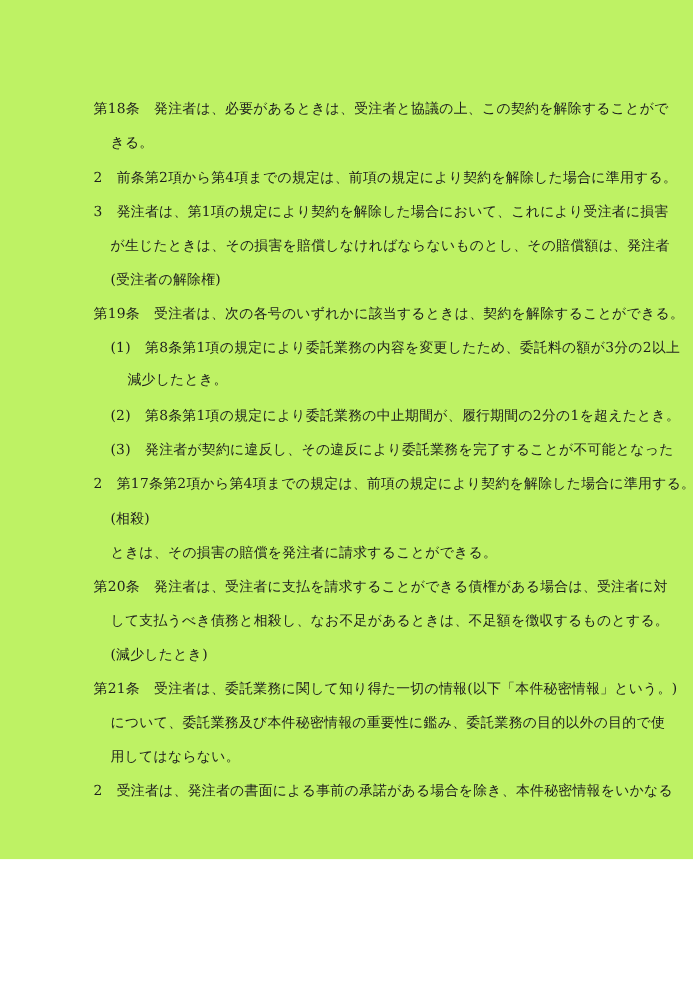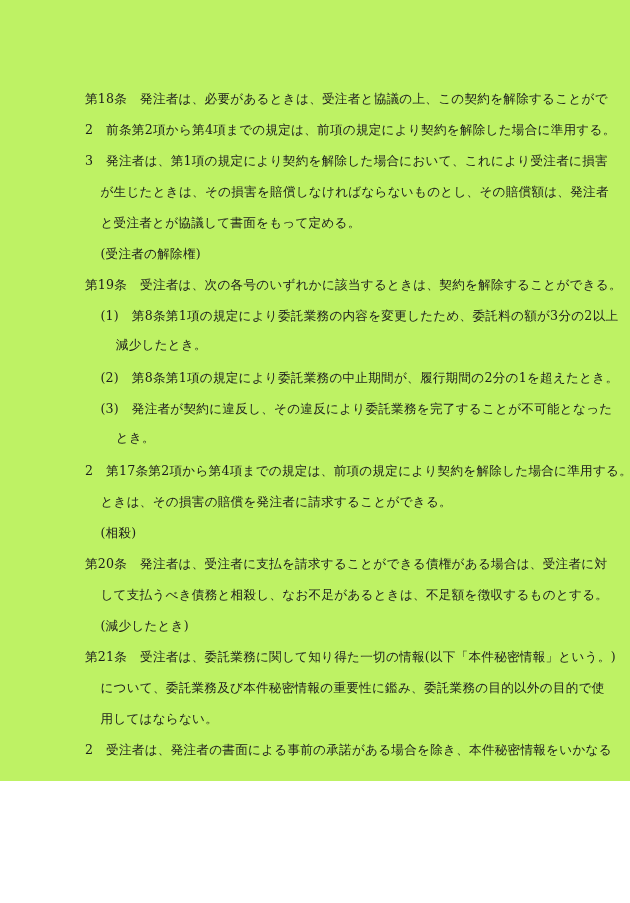--- a/index.html
+++ b/index.html
@@ -50,34 +50,33 @@
   .ind-2 { padding-left: 30.8px; font-family: Liberation Mono, monospace; }
 
   
 </style>
 </head>
 <body>
 
 <div id="page">
   <div id="doc-body">
       <div class="line ind-0">第18条　発注者は、必要があるときは、受注者と協議の上、この契約を解除することがで</div>
+      <div class="line ind-1">きる。</div>
       <div class="line ind-0">2　前条第2項から第4項までの規定は、前項の規定により契約を解除した場合に準用する。</div>
       <div class="line ind-0">3　発注者は、第1項の規定により契約を解除した場合において、これにより受注者に損害</div>
       <div class="line ind-1">が生じたときは、その損害を賠償しなければならないものとし、その賠償額は、発注者</div>
-      <div class="line ind-1">と受注者とが協議して書面をもって定める。</div>
       <div class="line ind-1">(受注者の解除権)</div>
       <div class="line ind-0">第19条　受注者は、次の各号のいずれかに該当するときは、契約を解除することができる。</div>
       <div class="line ind-1">(1)　第8条第1項の規定により委託業務の内容を変更したため、委託料の額が3分の2以上</div>
       <div class="line ind-2">減少したとき。</div>
       <div class="line ind-1">(2)　第8条第1項の規定により委託業務の中止期間が、履行期間の2分の1を超えたとき。</div>
       <div class="line ind-1">(3)　発注者が契約に違反し、その違反により委託業務を完了することが不可能となった</div>
-      <div class="line ind-2">とき。</div>
       <div class="line ind-0">2　第17条第2項から第4項までの規定は、前項の規定により契約を解除した場合に準用する。</div>
+      <div class="line ind-1">(相殺)</div>
       <div class="line ind-1">ときは、その損害の賠償を発注者に請求することができる。</div>
-      <div class="line ind-1">(相殺)</div>
       <div class="line ind-0">第20条　発注者は、受注者に支払を請求することができる債権がある場合は、受注者に対</div>
       <div class="line ind-1">して支払うべき債務と相殺し、なお不足があるときは、不足額を徴収するものとする。</div>
       <div class="line ind-1">(減少したとき)</div>
       <div class="line ind-0">第21条　受注者は、委託業務に関して知り得た一切の情報(以下「本件秘密情報」という。)</div>
       <div class="line ind-1">について、委託業務及び本件秘密情報の重要性に鑑み、委託業務の目的以外の目的で使</div>
       <div class="line ind-1">用してはならない。</div>
       <div class="line ind-0">2　受注者は、発注者の書面による事前の承諾がある場合を除き、本件秘密情報をいかなる</div>
     </div>
 </div>
 

